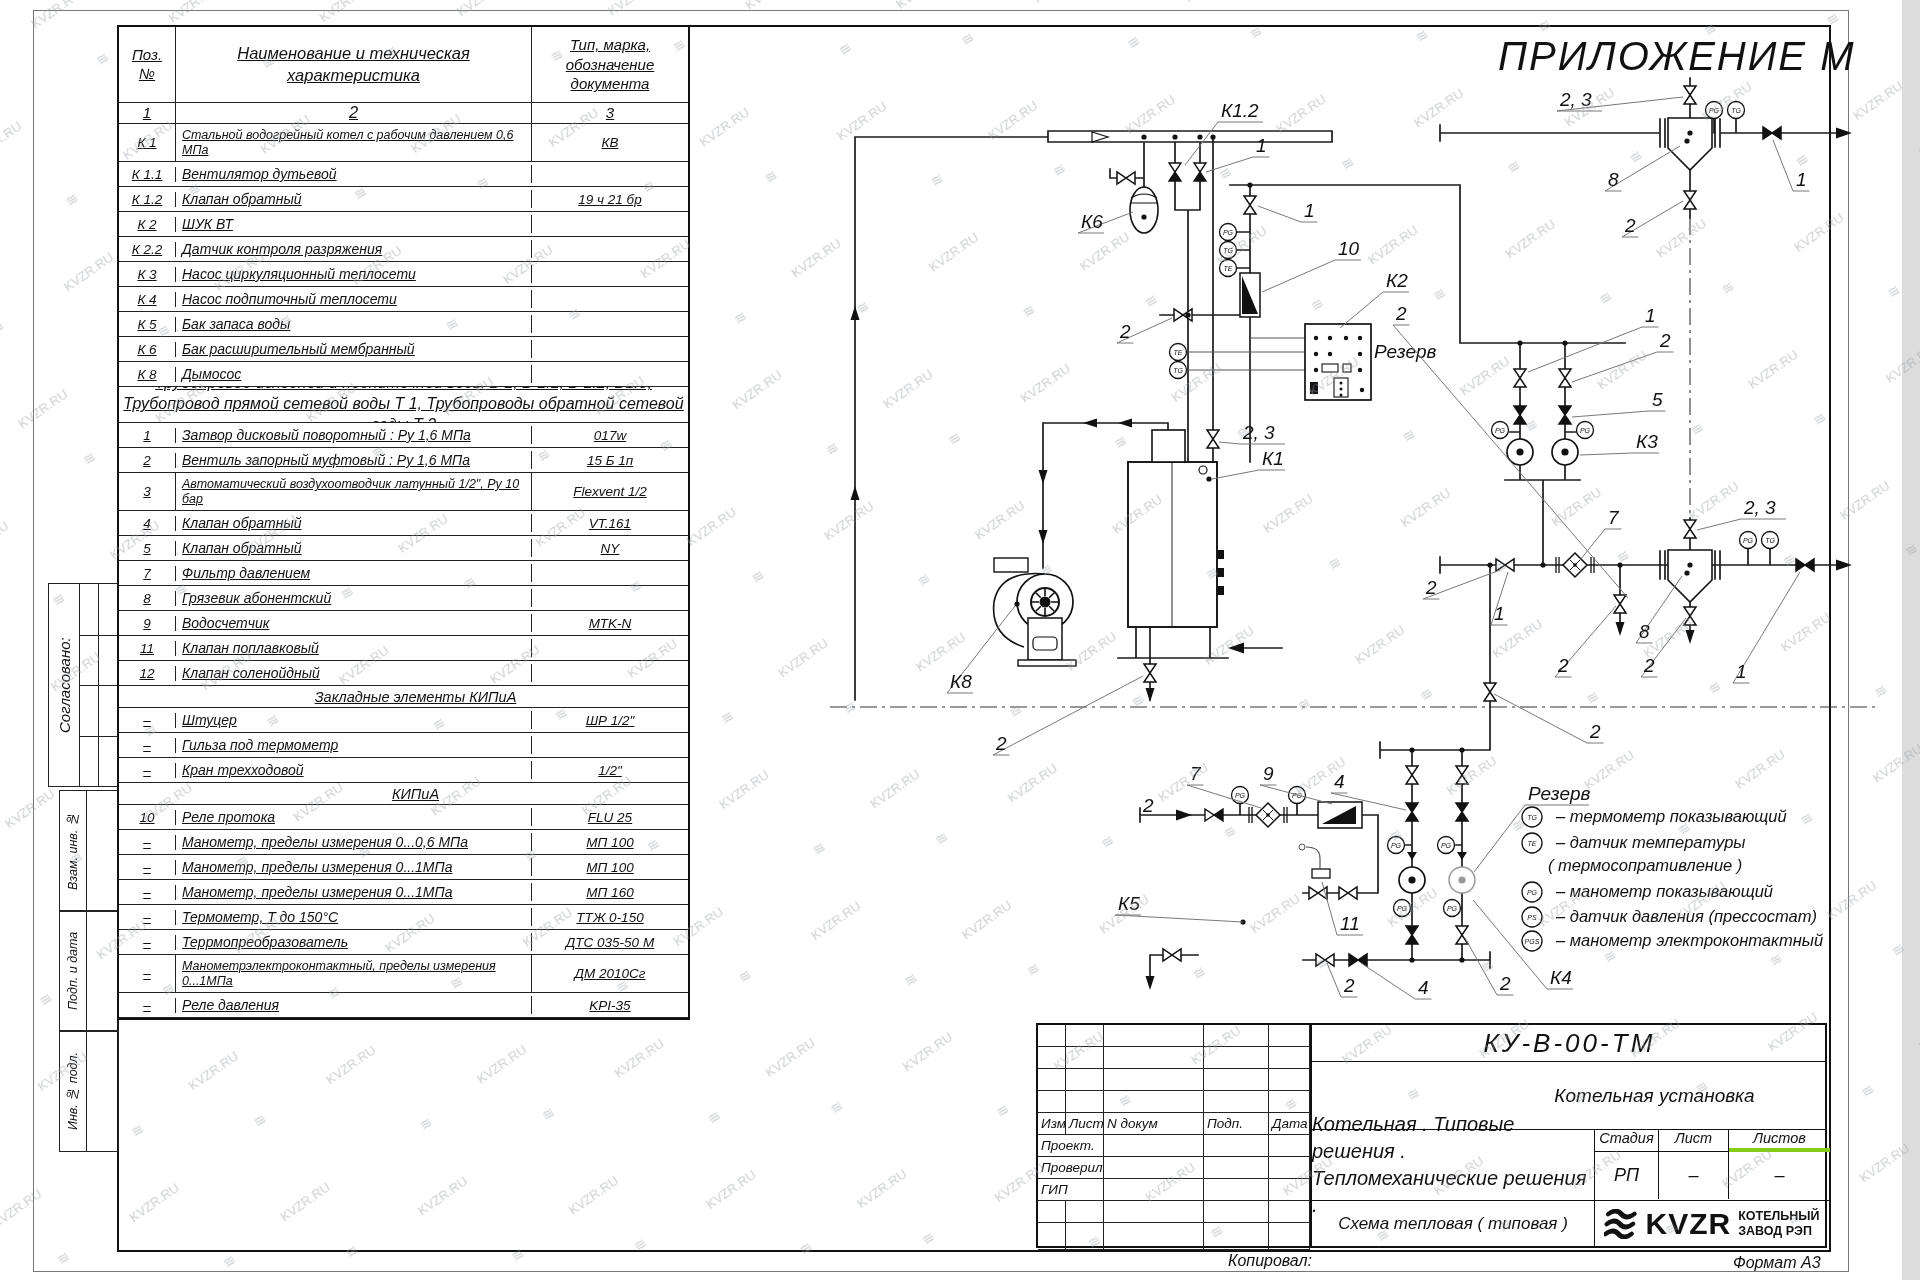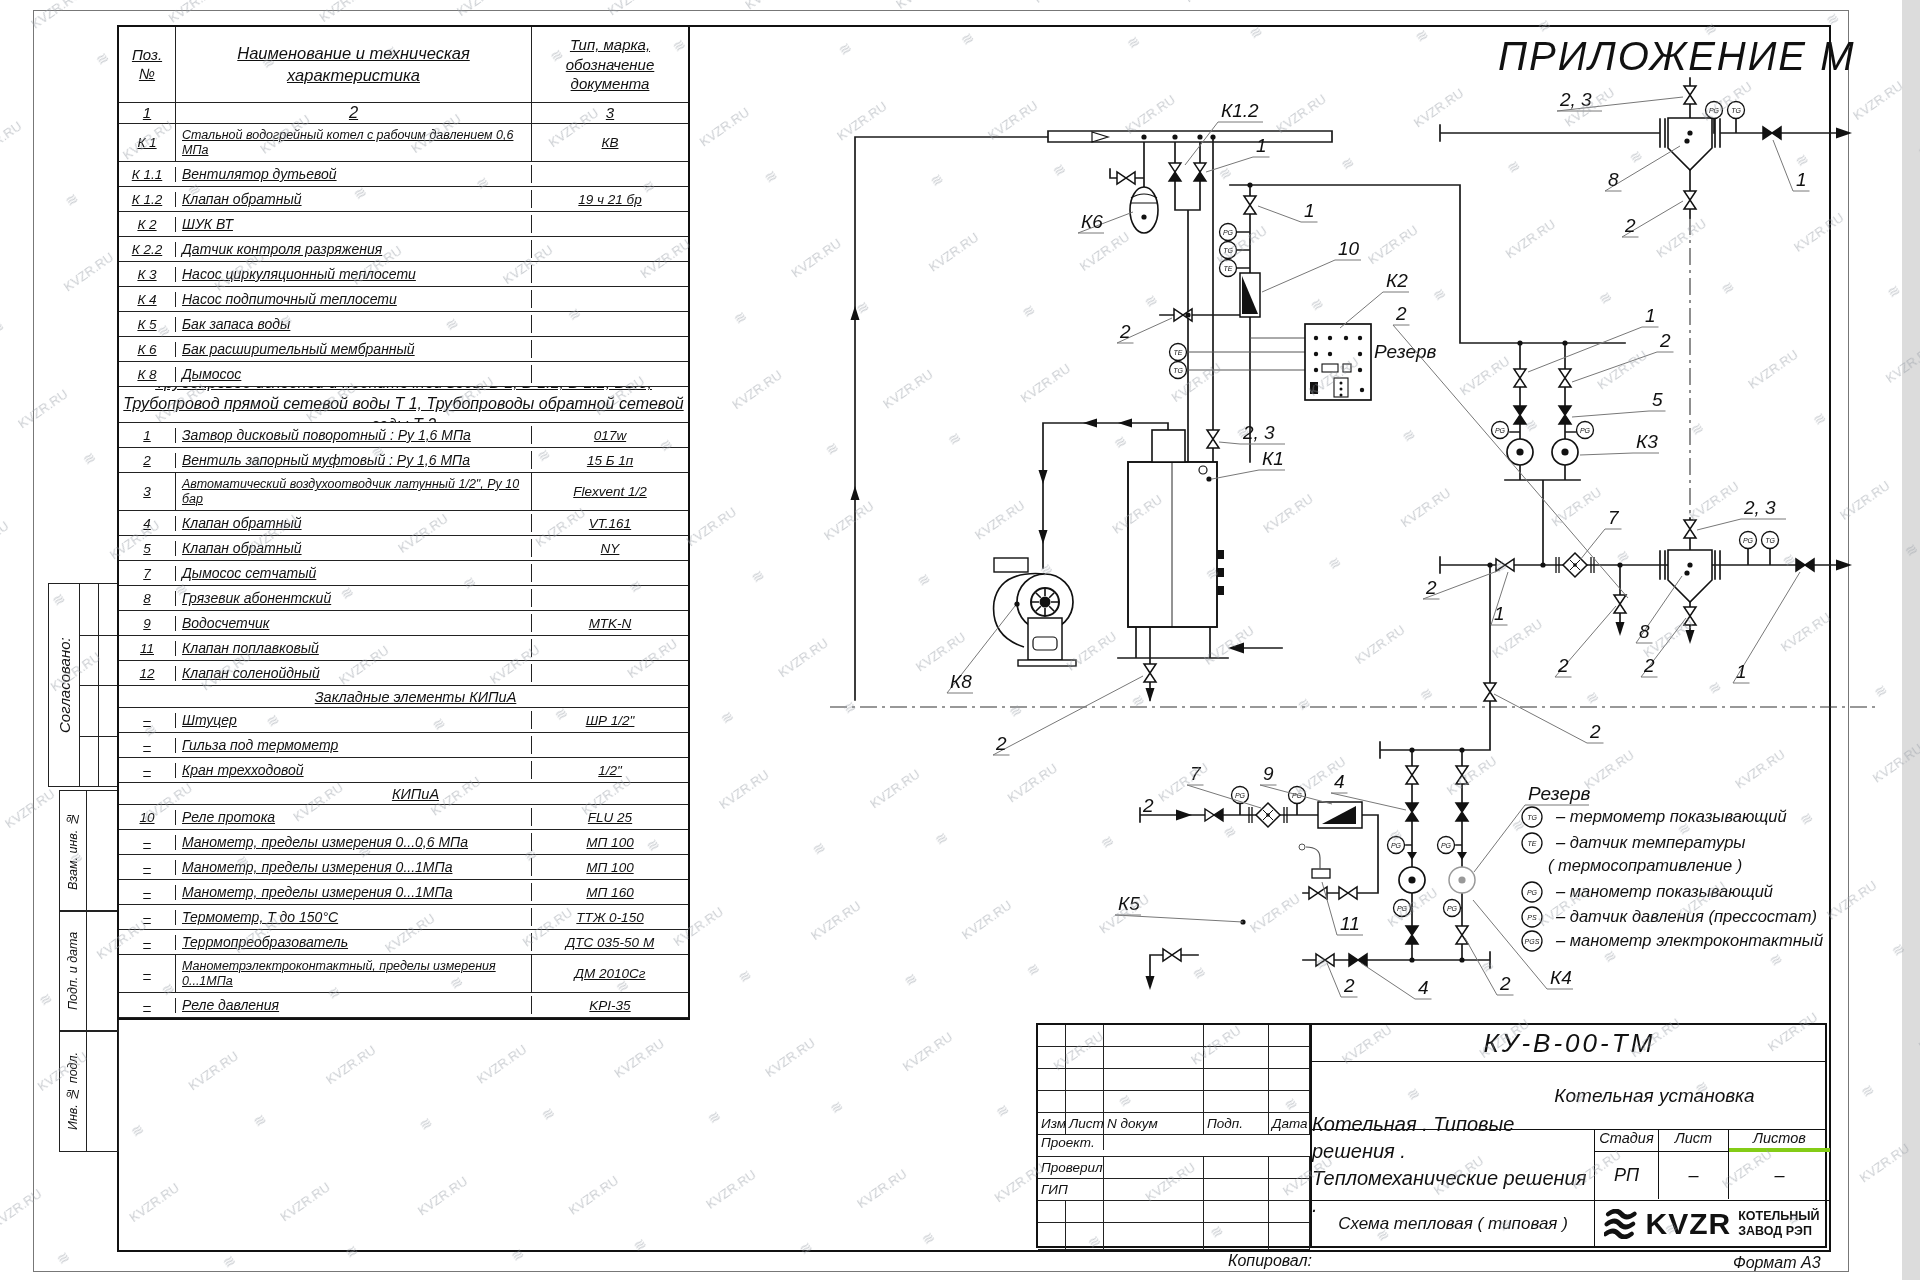--- a/index.html
+++ b/index.html
@@ -178,21 +178,21 @@
         <div class="c cn">Клапан обратный</div>
         <div class="c ct">VT.161</div>
       </div>
       <div class="tr k-i">
         <div class="c cp">5</div>
         <div class="c cn">Клапан обратный</div>
         <div class="c ct">NY</div>
       </div>
       <div class="tr k-i">
         <div class="c cp">7</div>
-        <div class="c cn">Дымосос сетчатый</div>
+        <div class="c cn">Фильтр давлением</div>
         <div class="c ct"></div>
       </div>
       <div class="tr k-i">
         <div class="c cp">8</div>
         <div class="c cn">Грязевик абонентский</div>
         <div class="c ct"></div>
       </div>
       <div class="tr k-i">
         <div class="c cp">9</div>
         <div class="c cn">Водосчетчик</div>
@@ -720,21 +720,21 @@
         <div class="rc" style="width: 65px;"></div>
         <div class="rc" style="width: 41px;"></div>
       </div>
       <div class="rrow" style="height: 22px;">
         <div class="rc" style="width: 28px;">Изм</div>
         <div class="rc" style="width: 38px;">Лист</div>
         <div class="rc" style="width: 100px;">N докум</div>
         <div class="rc" style="width: 65px;">Подп.</div>
         <div class="rc" style="width: 41px;">Дата</div>
       </div>
-      <div class="rrow" style="height: 22px; flex-direction: column;">
+      <div class="rrow" style="height: 22px;">
         <div class="rc" style="width: 66px;">Проект.</div>
         <div class="rc" style="width: 100px;"></div>
         <div class="rc" style="width: 65px;"></div>
         <div class="rc" style="width: 41px;"></div>
       </div>
       <div class="rrow" style="height: 22px;">
         <div class="rc" style="width: 66px;">Проверил</div>
         <div class="rc" style="width: 100px;"></div>
         <div class="rc" style="width: 65px;"></div>
         <div class="rc" style="width: 41px;"></div>

